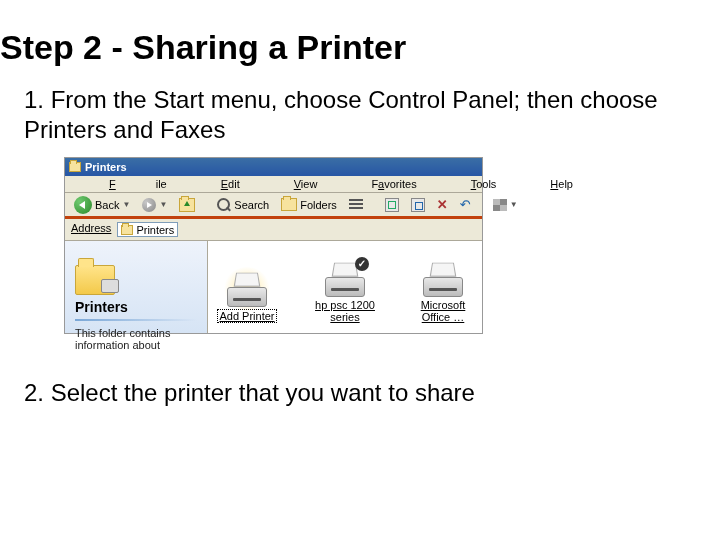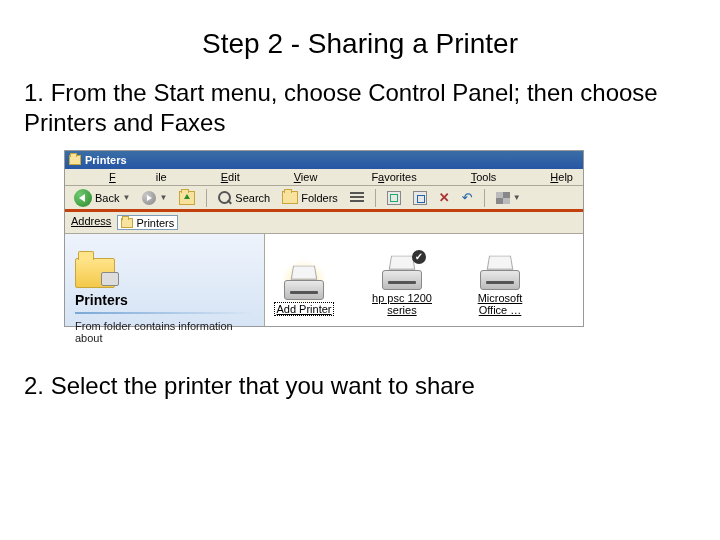--- a/index.html
+++ b/index.html
@@ -6,38 +6,37 @@
   body {
     margin: 0;
     width: 720px;
     height: 540px;
     background: #fff;
     font-family: Arial, Helvetica, sans-serif;
     color: #000;
     overflow: hidden;
   }
   .page-title {
-    font-size: 28px;
-    text-align: center;
+    font-size: 34px;
     margin: 28px 0 18px 0;
-    font-weight: normal;
+    font-weight: bold;
   }
   .instruction {
     font-size: 24px;
     line-height: 1.25;
     margin: 0 24px 12px 24px;
   }
   .step2 {
     margin-top: 44px;
   }
 
   
   .shot {
     margin-left: 64px;
-    width: 520px;
+    width: 419px;
     border: 1px solid #999;
     font-family: Tahoma, Arial, sans-serif;
     font-size: 11px;
     color: #000;
     background: #fff;
   }
 
   
   .titlebar {
     background: linear-gradient(to bottom, #3a6ea5, #2756a5);
@@ -269,21 +268,21 @@
   </div>
 
   <div class="content">
     <div class="leftpane">
       <div class="lp-icon">
         <div class="lp-folder"></div>
         <div class="lp-printer-mini"></div>
       </div>
       <div class="lp-title">Printers</div>
       <div class="lp-divider"></div>
-      <div class="lp-text">From folder contains information about</div>
+      <div class="lp-text">This folder contains information about</div>
     </div>
 
     <div class="iconpane">
       <div class="fitem selected">
         <div class="printer">
           <div class="add-halo"></div>
           <div class="printer-tray"></div>
           <div class="printer-body"></div>
           <div class="printer-slot"></div>
         </div>

